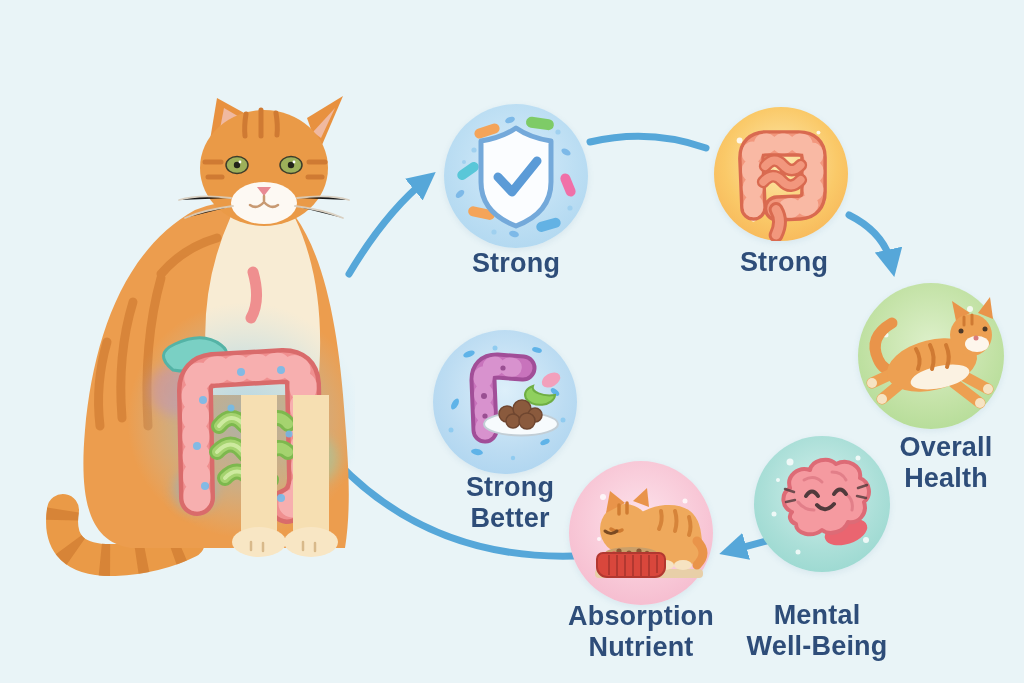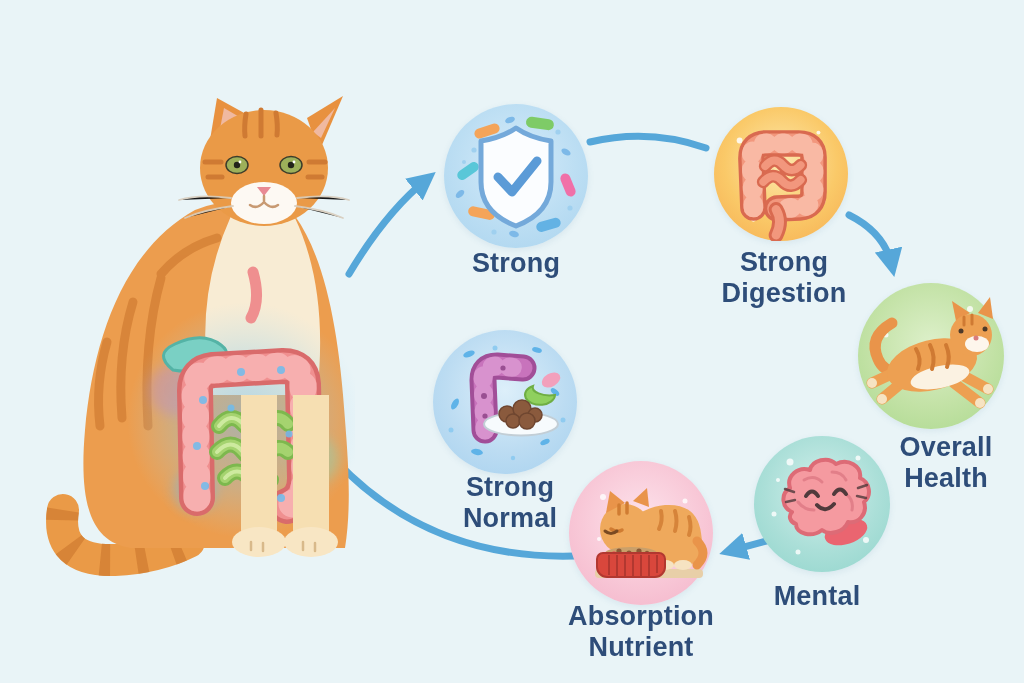--- a/index.html
+++ b/index.html
@@ -206,21 +206,20 @@
           <path d="M40,102 L38,52 Q38,37 53,37 L86,37 Q101,37 101,51 L101,86 Q101,101 87,102 L64,103" stroke="#f9bda8" stroke-width="20" stroke-dasharray="3 15" opacity=".9"></path>
           <path d="M63,104 q7,12 0,26" stroke="#d96a50" stroke-width="15"></path>
           <path d="M63,104 q7,12 0,26" stroke="#f2977d" stroke-width="9"></path>
           <path d="M52,60 q9,-11 18,-1 q9,10 18,0 M50,76 q10,-11 19,-1 q9,10 19,-1" stroke="#d96a50" stroke-width="13"></path>
           <path d="M52,60 q9,-11 18,-1 q9,10 18,0 M50,76 q10,-11 19,-1 q9,10 19,-1" stroke="#f2977d" stroke-width="8"></path>
         </g>
       </svg>
     </div>
     <div class="label" style="left:-50px;top:140px;">
       <span>Strong</span>
-      <span>Digestion</span>
     </div>
   </div>
 
   <div class="node" style="left:858px;top:283px;">
     <div class="circle c-health">
       <svg viewBox="0 0 146 146">
         <g fill="#fff" opacity=".8">
             <circle cx="112" cy="26" r="3"></circle>
             <circle cx="28" cy="52" r="2.5"></circle>
             <circle cx="120" cy="118" r="2.5"></circle>
@@ -291,22 +290,23 @@
             <path d="M63,69 q8,9 17,-1"></path>
         </g>
         <g stroke="#503a3c" stroke-width="2.5" stroke-linecap="round" opacity=".8">
             <path d="M40,56 l-9,-3"></path>
             <path d="M41,64 l-9,2"></path>
             <path d="M104,52 l9,-3"></path>
             <path d="M103,60 l9,2"></path>
           </g>
       </svg>
     </div>
-    <div class="label" style="left:-57px;top:145px;text-align:center;">
+    <div class="label" style="left:-57px;top:164px;text-align:center;">
       <span>Mental</span>
+      <span>Well-Being</span>
     </div>
   </div>
 
   <div class="node" style="left:569px;top:461px;">
     <div class="circle c-absorption">
       <svg viewBox="0 0 144 144">
         <g fill="#fff" opacity=".8">
             <circle cx="34" cy="36" r="3"></circle>
             <circle cx="116" cy="40" r="2.5"></circle>
             <circle cx="124" cy="92" r="2.5"></circle>
@@ -395,17 +395,17 @@
           <circle cx="74" cy="84" r="8"></circle>
             <circle cx="89" cy="79" r="9"></circle>
             <circle cx="102" cy="85" r="7"></circle>
           <circle cx="80" cy="91" r="7"></circle>
             <circle cx="94" cy="91" r="8"></circle>
         </g>
       </svg>
     </div>
     <div class="label" style="left:-43px;top:142px;">
       <span>Strong</span>
-      <span>Normal</span>
+      <span>Better</span>
     </div>
   </div>
 
 </div>
 
 </body></html>

